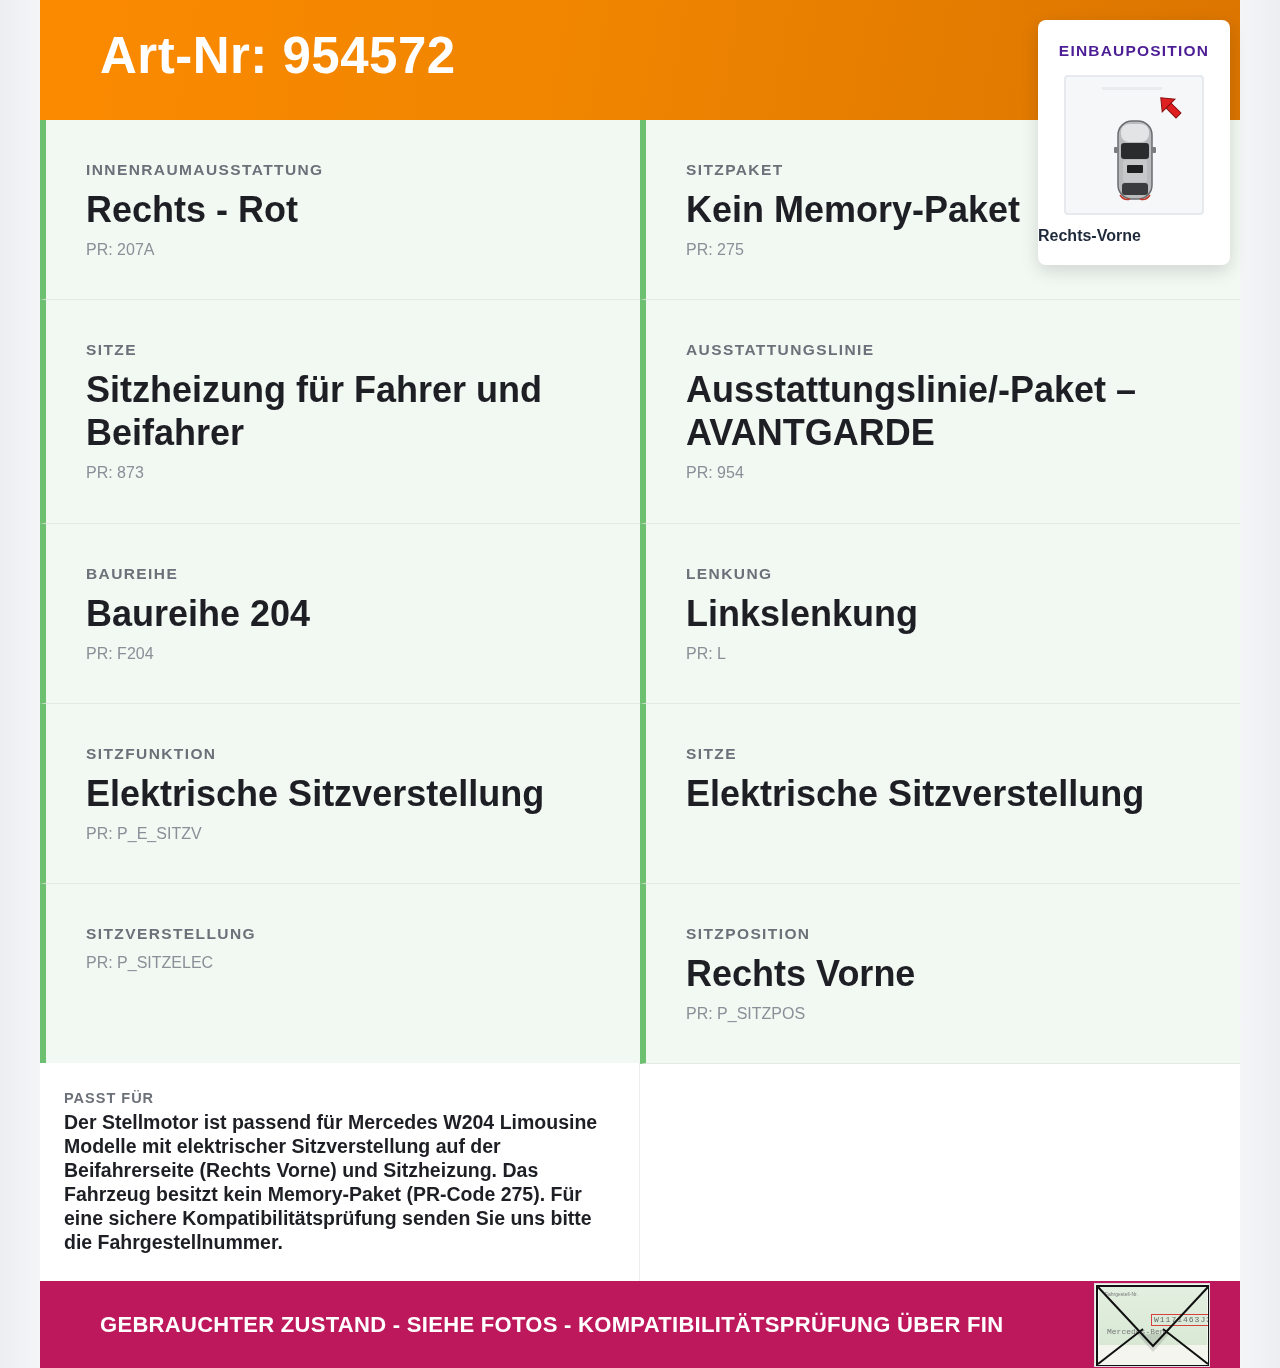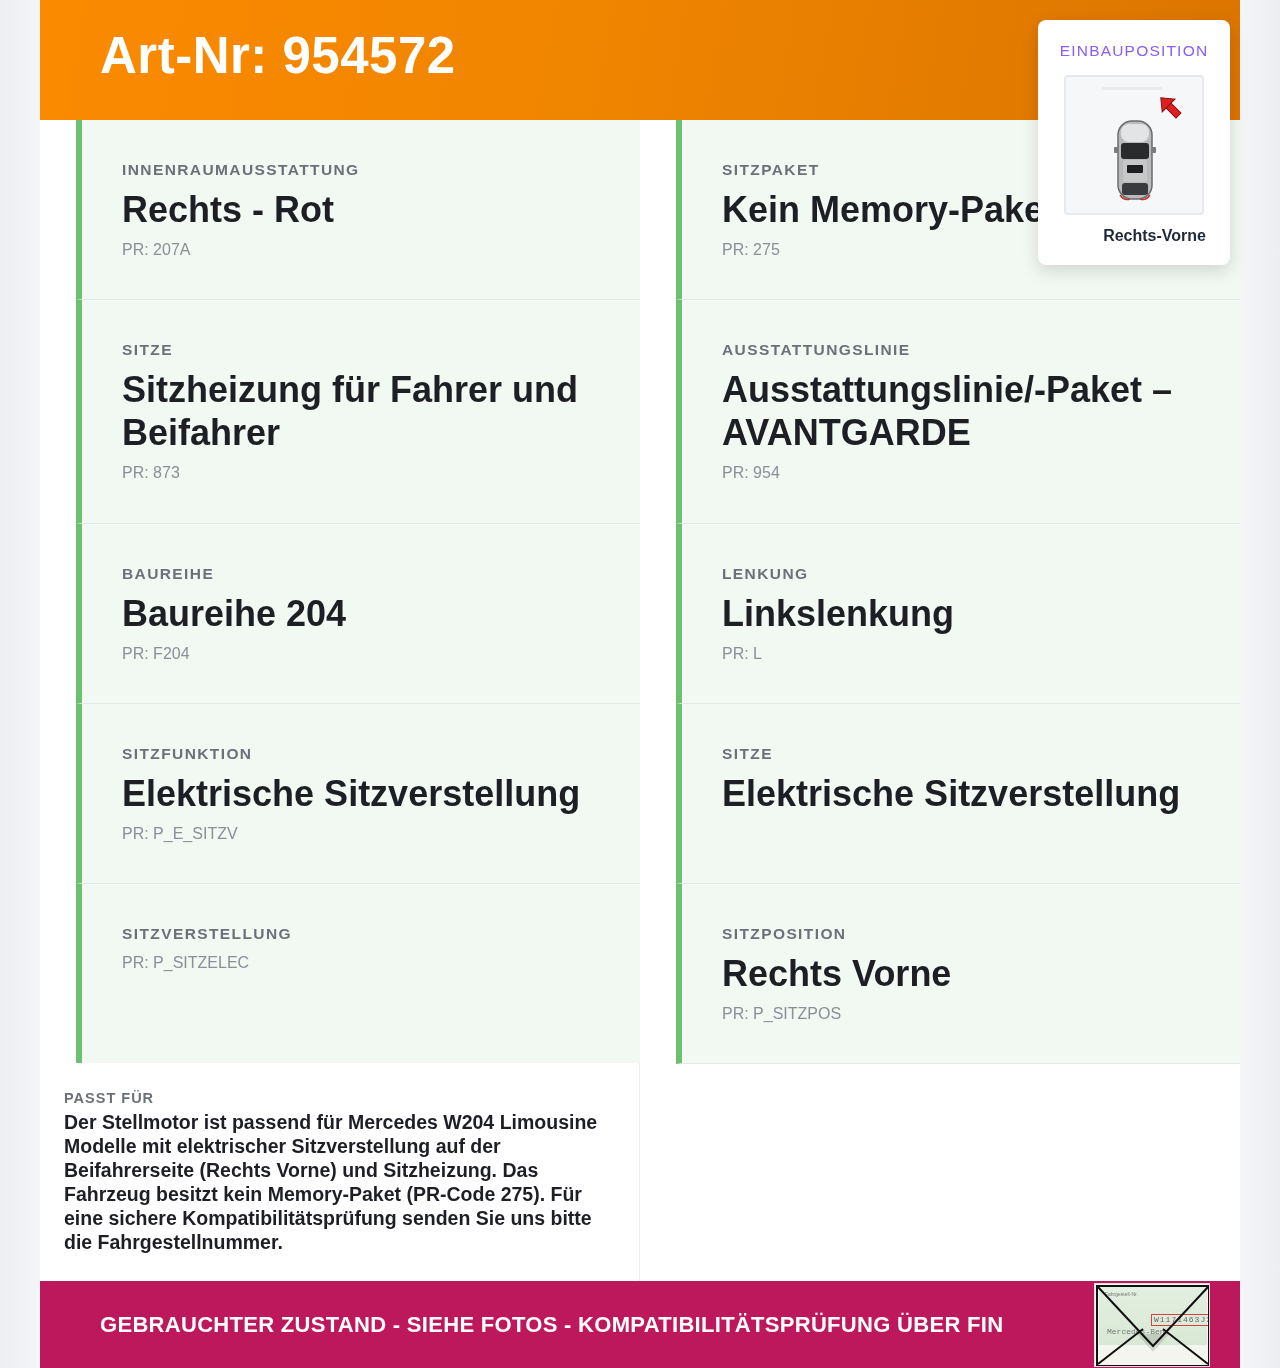--- a/index.html
+++ b/index.html
@@ -24,21 +24,20 @@
     }
     .grid {
       position: absolute; left: 0; top: 120px; width: 1200px;
       display: grid; grid-template-columns: 600px 600px;
     }
     .cell {
       position: relative; height: 180px; background: #f2f8f2;
       border-left: 6px solid #6cc070;
       border-bottom: 1px solid #e3e9e5;
       padding: 40px 0 0 40px;
-      margin-left: 36px;
     }
     .cell.tall { height: 224px; }
     .cell-label {
       font-size: 15.5px; font-weight: bold; color: #6b7079; letter-spacing: 1.4px;
       line-height: 20px; text-transform: uppercase;
     }
     .cell-value {
       margin-top: 8px; font-size: 36px; font-weight: bold; color: #1e1f24;
       line-height: 43px; width: 520px;
     }
@@ -80,28 +79,28 @@
     }
     .fin-brand { position: absolute; left: 8px; top: 40px; font-family: "Liberation Mono", monospace; font-size: 8px; color: #777; }
     .fin-svg { position: absolute; left: 0; top: 0; }
     .position-card {
       position: absolute; left: 1038px; top: 20px; width: 192px; height: 245px;
       background: #ffffff; border-radius: 8px;
       box-shadow: 0 6px 18px rgba(0,0,0,0.14);
     }
     .position-label {
       position: absolute; left: 0; top: 21px; width: 192px; text-align: center;
-      font-size: 15.5px; font-weight: normal; color: #8b5cf6; letter-spacing: 1.2px; line-height: 20px;
+      font-size: 15.5px; font-weight: bold; color: #4c1d95; letter-spacing: 1.2px; line-height: 20px;
     }
     .position-image {
       position: absolute; left: 26px; top: 55px; width: 140px; height: 140px;
       background: #f5f7f9; border: 2px solid #e6e9ed; border-radius: 4px;
     }
     .position-caption {
-      position: absolute; left: 0; top: 206px; width: 168px; text-align: right;
+      position: absolute; left: 0; top: 206px; width: 168px; text-align: left;
       font-size: 16px; font-weight: bold; color: #1e2a3a; line-height: 20px;
     }
   </style>
 </head>
 <body>
 
 <div class="page">
 
   <div class="header">
     <div class="header-title">Art-Nr: 954572</div>

